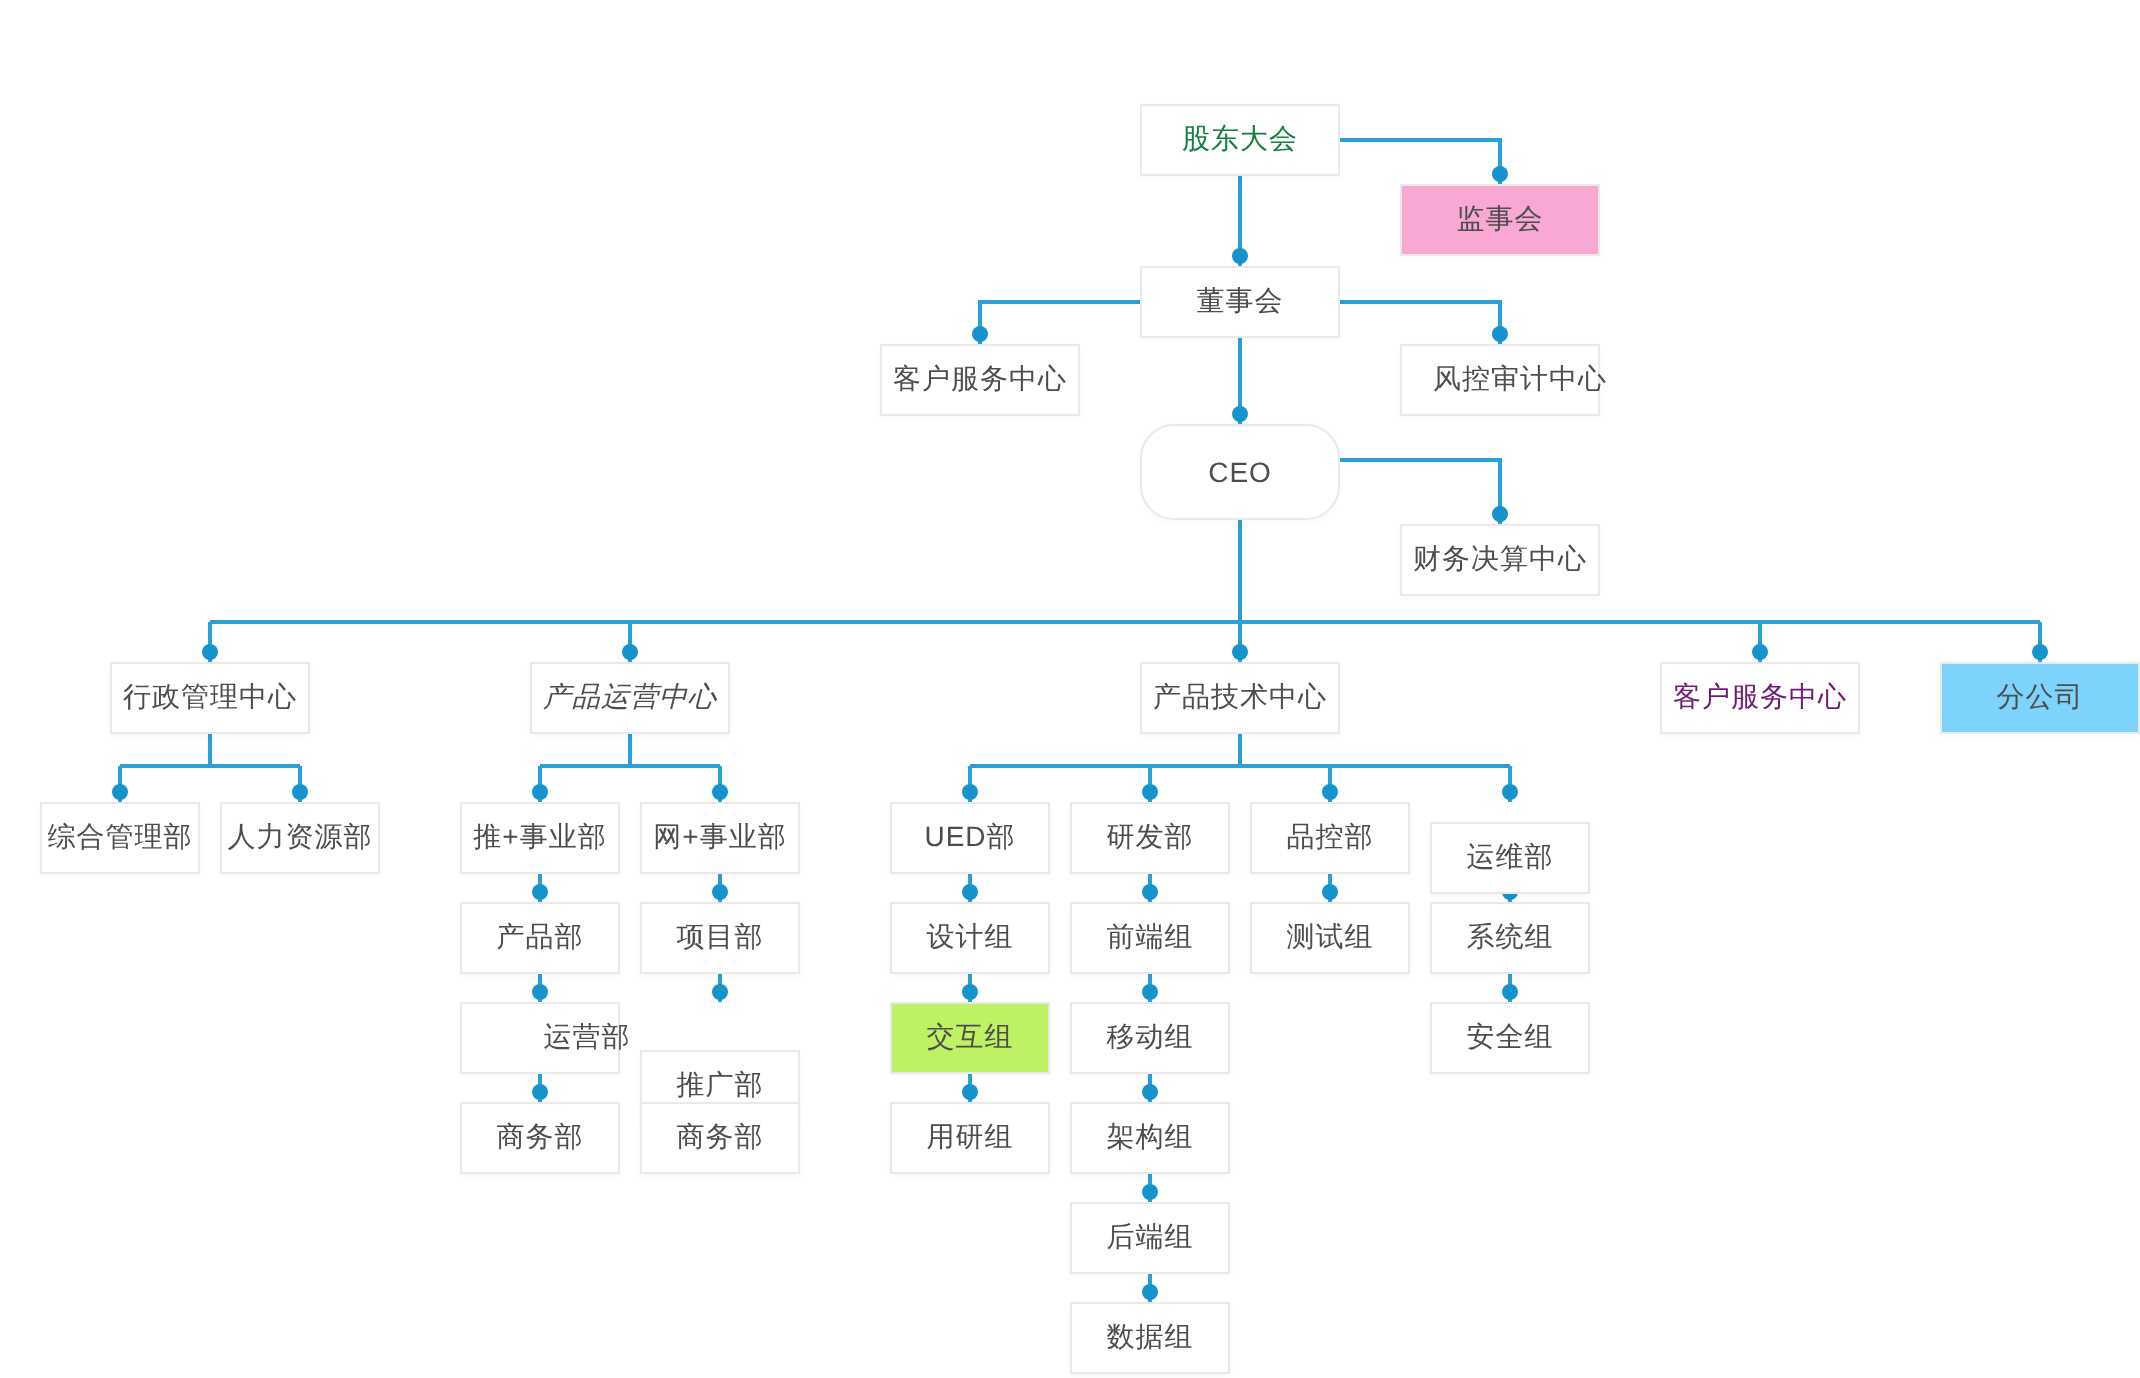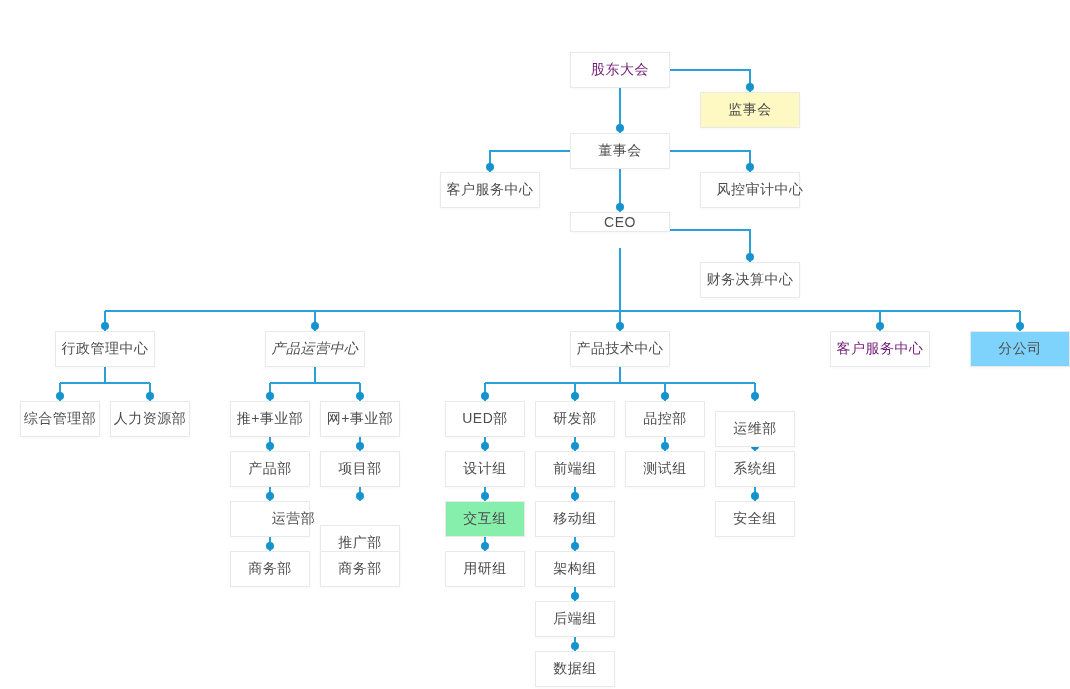--- a/index.html
+++ b/index.html
@@ -112,26 +112,26 @@
       <polyline points="575,637 575,651" fill="none" stroke="#2aa0d8" stroke-width="2" shape-rendering="crispEdges"></polyline>
       <circle cx="575" cy="646" r="4" fill="#1593cd"></circle>
       <polyline points="665,437 665,451" fill="none" stroke="#2aa0d8" stroke-width="2" shape-rendering="crispEdges"></polyline>
       <circle cx="665" cy="446" r="4" fill="#1593cd"></circle>
       <polyline points="755,437 755,451" fill="none" stroke="#2aa0d8" stroke-width="2" shape-rendering="crispEdges"></polyline>
       <circle cx="755" cy="446" r="4" fill="#1593cd"></circle>
       <polyline points="755,487 755,501" fill="none" stroke="#2aa0d8" stroke-width="2" shape-rendering="crispEdges"></polyline>
       <circle cx="755" cy="496" r="4" fill="#1593cd"></circle>
     </svg>
   <div id="nodes">
-      <div class="node" style="left: 570px; top: 52px; width: 100px; height: 36px; background: rgb(255, 255, 255); border-color: rgb(233, 233, 233); color: #701a75;">股东大会</div>
-      <div class="node" style="left: 700px; top: 92px; width: 100px; height: 36px; background: #fef9c3; border-color: rgb(233, 233, 233); color: rgb(77, 77, 77);">监事会</div>
+      <div class="node" style="left: 570px; top: 52px; width: 100px; height: 36px; background: rgb(255, 255, 255); border-color: rgb(233, 233, 233); color: #15803d;">股东大会</div>
+      <div class="node" style="left: 700px; top: 92px; width: 100px; height: 36px; background: #f9a8d4; border-color: rgb(233, 233, 233); color: rgb(77, 77, 77);">监事会</div>
       <div class="node" style="left: 570px; top: 133px; width: 100px; height: 36px; background: rgb(255, 255, 255); border-color: rgb(233, 233, 233); color: rgb(77, 77, 77);">董事会</div>
       <div class="node" style="left: 440px; top: 172px; width: 100px; height: 36px; background: rgb(255, 255, 255); border-color: rgb(233, 233, 233); color: rgb(77, 77, 77);">客户服务中心</div>
       <div class="node" style="left: 700px; top: 172px; width: 100px; height: 36px; background: rgb(255, 255, 255); border-color: rgb(233, 233, 233); color: rgb(77, 77, 77); padding-left: 20px;">风控审计中心</div>
-      <div class="node" style="left: 570px; top: 212px; width: 100px; height: 20px; background: rgb(255, 255, 255); border-color: rgb(233, 233, 233); color: rgb(77, 77, 77);">CEO</div>
+      <div class="node" style="left: 570px; top: 212px; width: 100px; height: 48px; background: rgb(255, 255, 255); border-color: rgb(233, 233, 233); color: rgb(77, 77, 77); border-radius: 17px;">CEO</div>
       <div class="node" style="left: 700px; top: 262px; width: 100px; height: 36px; background: rgb(255, 255, 255); border-color: rgb(233, 233, 233); color: rgb(77, 77, 77);">财务决算中心</div>
       <div class="node" style="left: 55px; top: 331px; width: 100px; height: 36px; background: rgb(255, 255, 255); border-color: rgb(233, 233, 233); color: rgb(77, 77, 77);">行政管理中心</div>
       <div class="node" style="left: 265px; top: 331px; width: 100px; height: 36px; background: rgb(255, 255, 255); border-color: rgb(233, 233, 233); color: rgb(77, 77, 77); font-style: italic;">产品运营中心</div>
       <div class="node" style="left: 570px; top: 331px; width: 100px; height: 36px; background: rgb(255, 255, 255); border-color: rgb(233, 233, 233); color: rgb(77, 77, 77);">产品技术中心</div>
       <div class="node" style="left: 830px; top: 331px; width: 100px; height: 36px; background: rgb(255, 255, 255); border-color: rgb(233, 233, 233); color: #701a75;">客户服务中心</div>
       <div class="node" style="left: 970px; top: 331px; width: 100px; height: 36px; background: #7dd3fc; border-color: rgb(233, 233, 233); color: rgb(77, 77, 77);">分公司</div>
       <div class="node" style="left: 20px; top: 401px; width: 80px; height: 36px; background: rgb(255, 255, 255); border-color: rgb(233, 233, 233); color: rgb(77, 77, 77);">综合管理部</div>
       <div class="node" style="left: 110px; top: 401px; width: 80px; height: 36px; background: rgb(255, 255, 255); border-color: rgb(233, 233, 233); color: rgb(77, 77, 77);">人力资源部</div>
       <div class="node" style="left: 230px; top: 401px; width: 80px; height: 36px; background: rgb(255, 255, 255); border-color: rgb(233, 233, 233); color: rgb(77, 77, 77);">推+事业部</div>
       <div class="node" style="left: 320px; top: 401px; width: 80px; height: 36px; background: rgb(255, 255, 255); border-color: rgb(233, 233, 233); color: rgb(77, 77, 77);">网+事业部</div>
@@ -139,21 +139,21 @@
       <div class="node" style="left: 230px; top: 501px; width: 80px; height: 36px; background: rgb(255, 255, 255); border-color: rgb(233, 233, 233); color: rgb(77, 77, 77); padding-left: 47px;">运营部</div>
       <div class="node" style="left: 230px; top: 551px; width: 80px; height: 36px; background: rgb(255, 255, 255); border-color: rgb(233, 233, 233); color: rgb(77, 77, 77);">商务部</div>
       <div class="node" style="left: 320px; top: 451px; width: 80px; height: 36px; background: rgb(255, 255, 255); border-color: rgb(233, 233, 233); color: rgb(77, 77, 77);">项目部</div>
       <div class="node" style="left: 320px; top: 501px; width: 80px; height: 36px; background: rgb(255, 255, 255); border-color: rgb(233, 233, 233); color: rgb(77, 77, 77); margin-top: 24px;">推广部</div>
       <div class="node" style="left: 320px; top: 551px; width: 80px; height: 36px; background: rgb(255, 255, 255); border-color: rgb(233, 233, 233); color: rgb(77, 77, 77);">商务部</div>
       <div class="node" style="left: 445px; top: 401px; width: 80px; height: 36px; background: rgb(255, 255, 255); border-color: rgb(233, 233, 233); color: rgb(77, 77, 77);">UED部</div>
       <div class="node" style="left: 535px; top: 401px; width: 80px; height: 36px; background: rgb(255, 255, 255); border-color: rgb(233, 233, 233); color: rgb(77, 77, 77);">研发部</div>
       <div class="node" style="left: 625px; top: 401px; width: 80px; height: 36px; background: rgb(255, 255, 255); border-color: rgb(233, 233, 233); color: rgb(77, 77, 77);">品控部</div>
       <div class="node" style="left: 715px; top: 401px; width: 80px; height: 36px; background: rgb(255, 255, 255); border-color: rgb(233, 233, 233); color: rgb(77, 77, 77); margin-top: 10px;">运维部</div>
       <div class="node" style="left: 445px; top: 451px; width: 80px; height: 36px; background: rgb(255, 255, 255); border-color: rgb(233, 233, 233); color: rgb(77, 77, 77);">设计组</div>
-      <div class="node" style="left: 445px; top: 501px; width: 80px; height: 36px; background: #86efac; border-color: rgb(233, 233, 233); color: rgb(77, 77, 77);">交互组</div>
+      <div class="node" style="left: 445px; top: 501px; width: 80px; height: 36px; background: #bef264; border-color: rgb(233, 233, 233); color: rgb(77, 77, 77);">交互组</div>
       <div class="node" style="left: 445px; top: 551px; width: 80px; height: 36px; background: rgb(255, 255, 255); border-color: rgb(233, 233, 233); color: rgb(77, 77, 77);">用研组</div>
       <div class="node" style="left: 535px; top: 451px; width: 80px; height: 36px; background: rgb(255, 255, 255); border-color: rgb(233, 233, 233); color: rgb(77, 77, 77);">前端组</div>
       <div class="node" style="left: 535px; top: 501px; width: 80px; height: 36px; background: rgb(255, 255, 255); border-color: rgb(233, 233, 233); color: rgb(77, 77, 77);">移动组</div>
       <div class="node" style="left: 535px; top: 551px; width: 80px; height: 36px; background: rgb(255, 255, 255); border-color: rgb(233, 233, 233); color: rgb(77, 77, 77);">架构组</div>
       <div class="node" style="left: 535px; top: 601px; width: 80px; height: 36px; background: rgb(255, 255, 255); border-color: rgb(233, 233, 233); color: rgb(77, 77, 77);">后端组</div>
       <div class="node" style="left: 535px; top: 651px; width: 80px; height: 36px; background: rgb(255, 255, 255); border-color: rgb(233, 233, 233); color: rgb(77, 77, 77);">数据组</div>
       <div class="node" style="left: 625px; top: 451px; width: 80px; height: 36px; background: rgb(255, 255, 255); border-color: rgb(233, 233, 233); color: rgb(77, 77, 77);">测试组</div>
       <div class="node" style="left: 715px; top: 451px; width: 80px; height: 36px; background: rgb(255, 255, 255); border-color: rgb(233, 233, 233); color: rgb(77, 77, 77);">系统组</div>
       <div class="node" style="left: 715px; top: 501px; width: 80px; height: 36px; background: rgb(255, 255, 255); border-color: rgb(233, 233, 233); color: rgb(77, 77, 77);">安全组</div>
     </div>

